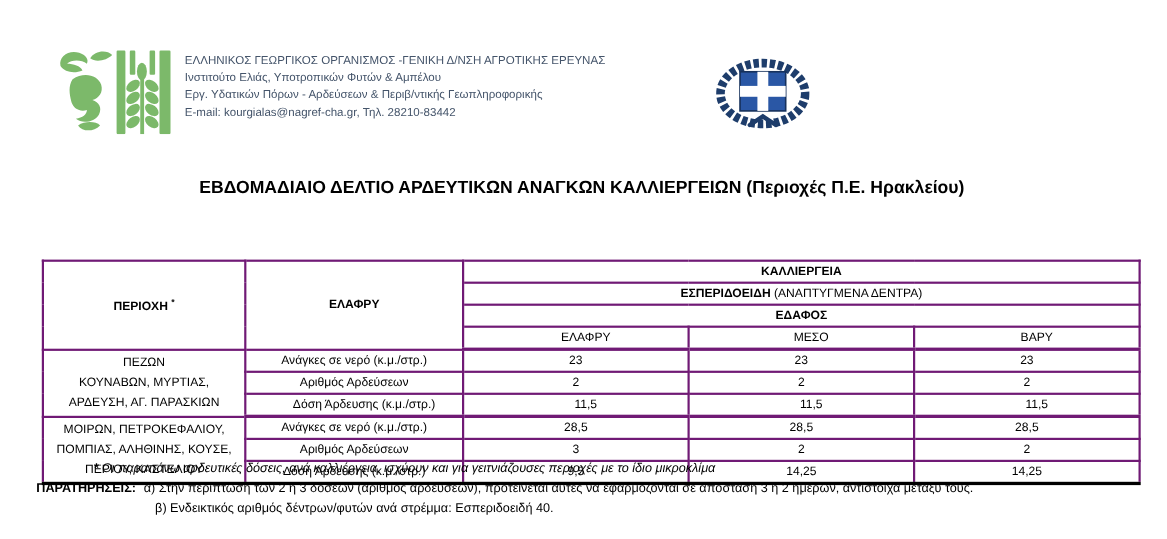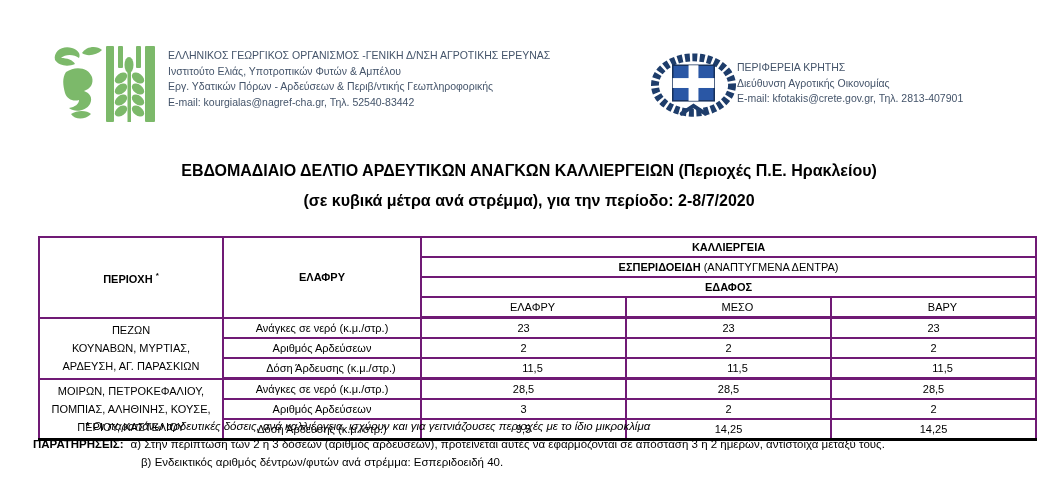--- a/index.html
+++ b/index.html
@@ -67,43 +67,37 @@
         <ellipse cx="73" cy="67" rx="7" ry="4.5" transform="rotate(-38 73 67)"></ellipse>
         <ellipse cx="90" cy="67" rx="7" ry="4.5" transform="rotate(38 90 67)"></ellipse>
       </g>
     </svg>
   </div>
 
   <div class="abs hdr-text" style="left:168px;top:48px;">
     <div>ΕΛΛΗΝΙΚΟΣ ΓΕΩΡΓΙΚΟΣ ΟΡΓΑΝΙΣΜΟΣ -ΓΕΝΙΚΗ Δ/ΝΣΗ ΑΓΡΟΤΙΚΗΣ ΕΡΕΥΝΑΣ</div>
     <div>Ινστιτούτο Ελιάς, Υποτροπικών Φυτών &amp; Αμπέλου</div>
     <div>Εργ. Υδατικών Πόρων - Αρδεύσεων &amp; Περιβ/ντικής Γεωπληροφορικής</div>
-    <div>E-mail: kourgialas@nagref-cha.gr, Τηλ. 52540-83442</div>
+    <div>E-mail: kourgialas@nagref-cha.gr, Τηλ. 28210-83442</div>
   </div>
 
   <div class="abs" style="left:651px;top:51px;width:85px;height:70px;">
     <svg viewBox="0 0 86 70" width="85" height="70" aria-hidden="true">
       <ellipse cx="43" cy="34" rx="39" ry="28" fill="none" stroke="#1e3d6b" stroke-width="8" stroke-dasharray="5 2.5"></ellipse>
       <path d="M31,63 L43,55 L55,63" stroke="#1e3d6b" stroke-width="4" fill="none" stroke-linecap="round"></path>
       <rect x="22" y="14" width="42" height="36" fill="#2a57a5" stroke="#16315c" stroke-width="1.5"></rect>
       <rect x="38" y="14" width="10" height="36" fill="#ffffff"></rect>
       <rect x="22" y="27" width="42" height="10" fill="#ffffff"></rect>
     </svg>
   </div>
 
-  <div class="abs hdr-text" style="left:737px;top:60px;">
-    <div>ΠΕΡΙΦΕΡΕΙΑ ΚΡΗΤΗΣ</div>
-    <div>Διεύθυνση Αγροτικής Οικονομίας</div>
-    <div>E-mail: kfotakis@crete.gov.gr, Τηλ. 2813-407901</div>
-  </div>
 
 
   <div class="abs title">
     <div>ΕΒΔΟΜΑΔΙΑΙΟ ΔΕΛΤΙΟ ΑΡΔΕΥΤΙΚΩΝ ΑΝΑΓΚΩΝ ΚΑΛΛΙΕΡΓΕΙΩΝ (Περιοχές Π.Ε. Ηρακλείου)</div>
-    <div>(σε κυβικά μέτρα ανά στρέμμα), για την περίοδο: 2-8/7/2020</div>
   </div>
 
   <div class="abs tbl-wrap">
     <table class="irr">
       <colgroup>
         <col style="width:184px">
           <col style="width:198px">
         <col style="width:205px">
           <col style="width:205px">
           <col style="width:205px">

